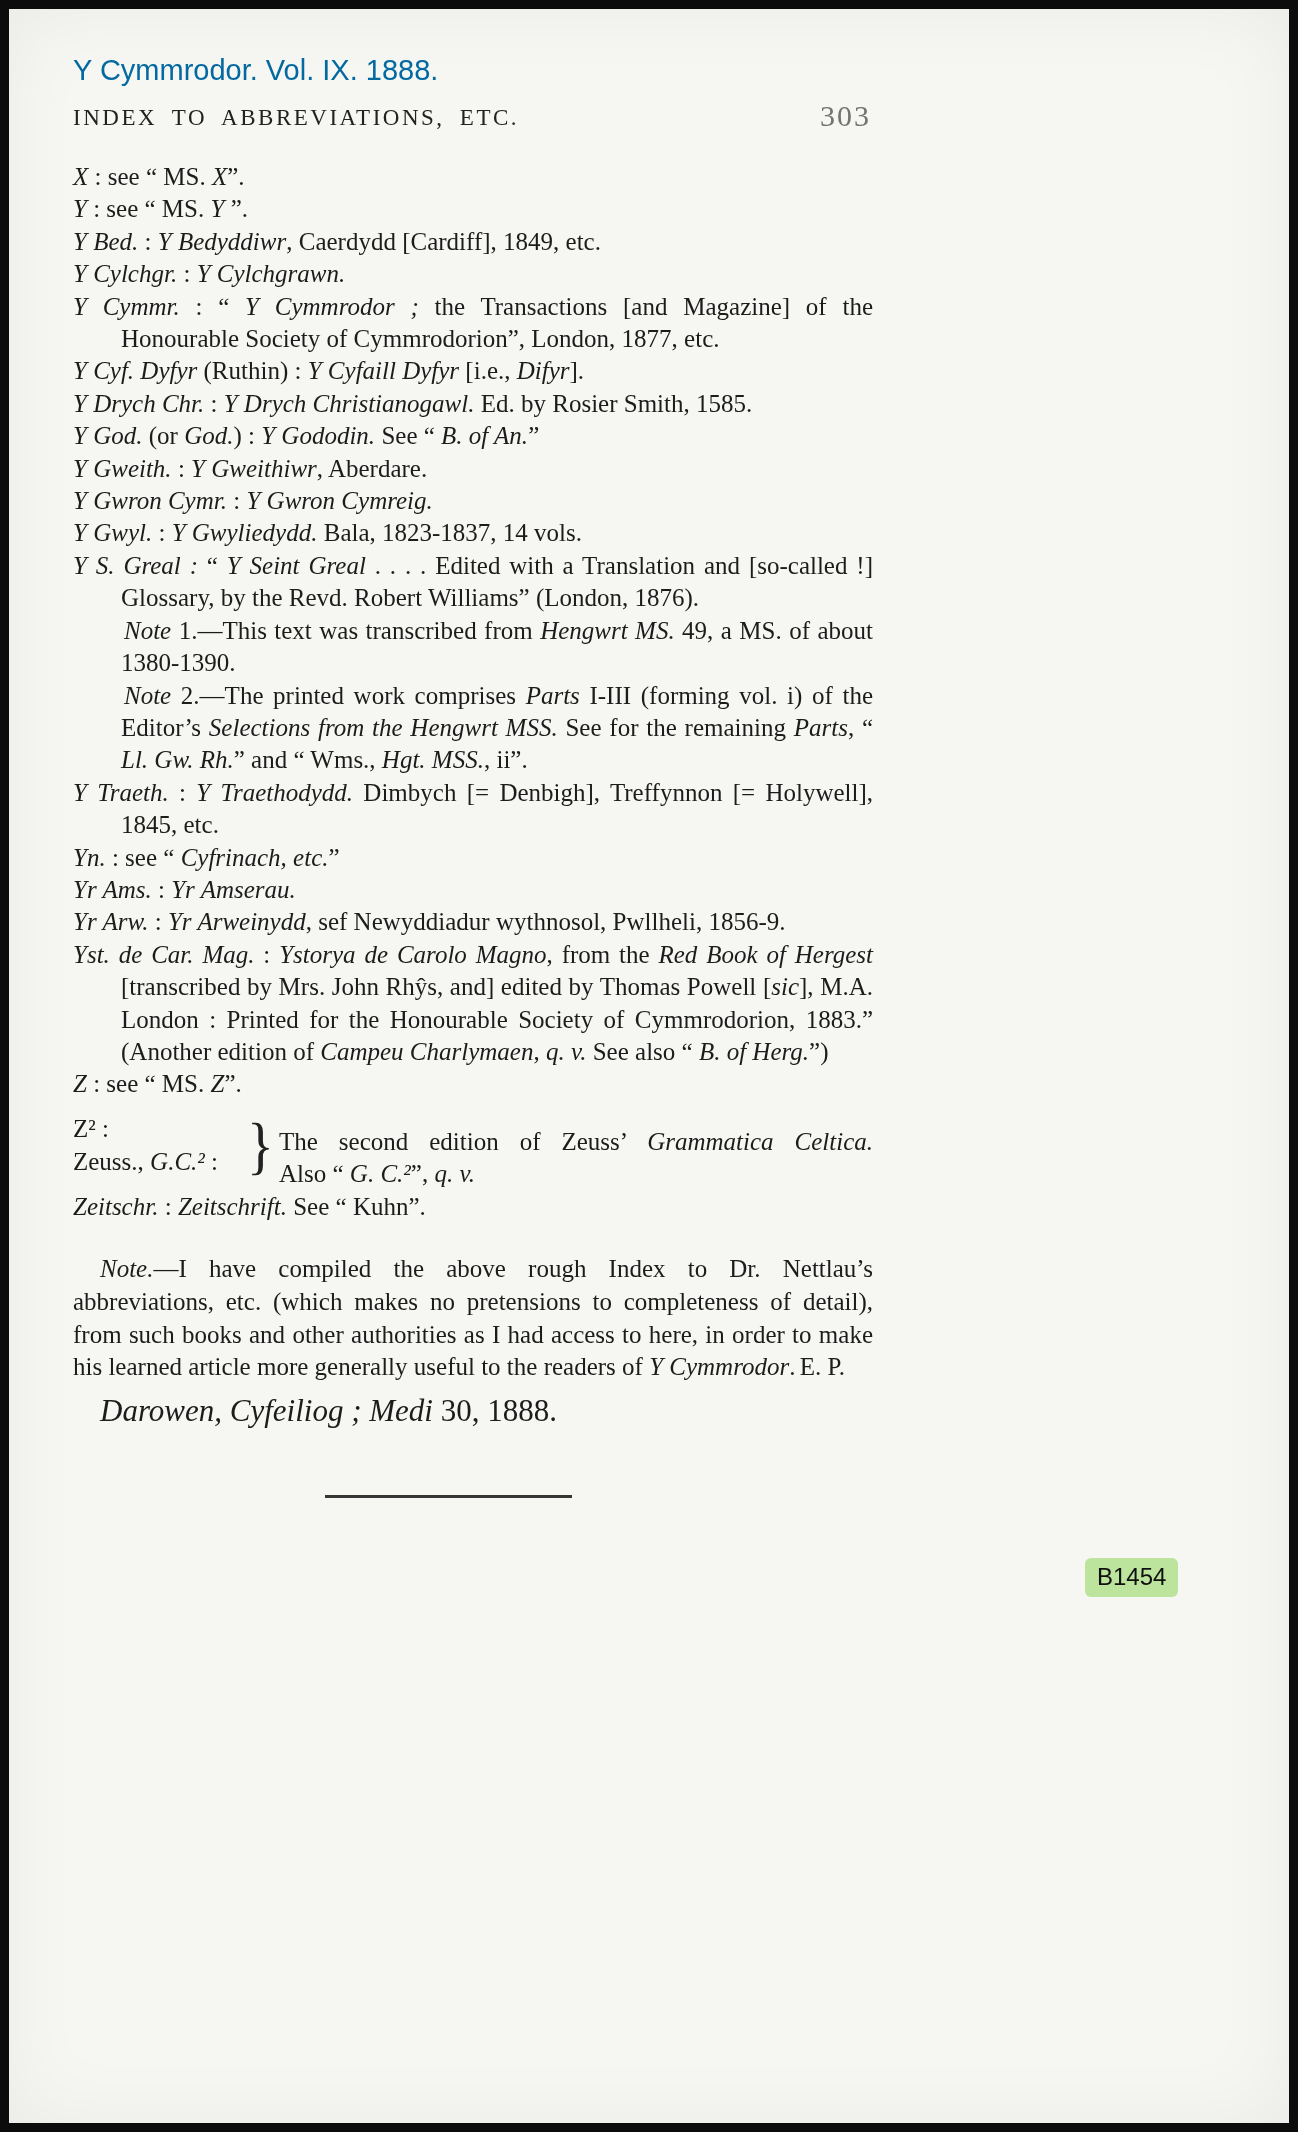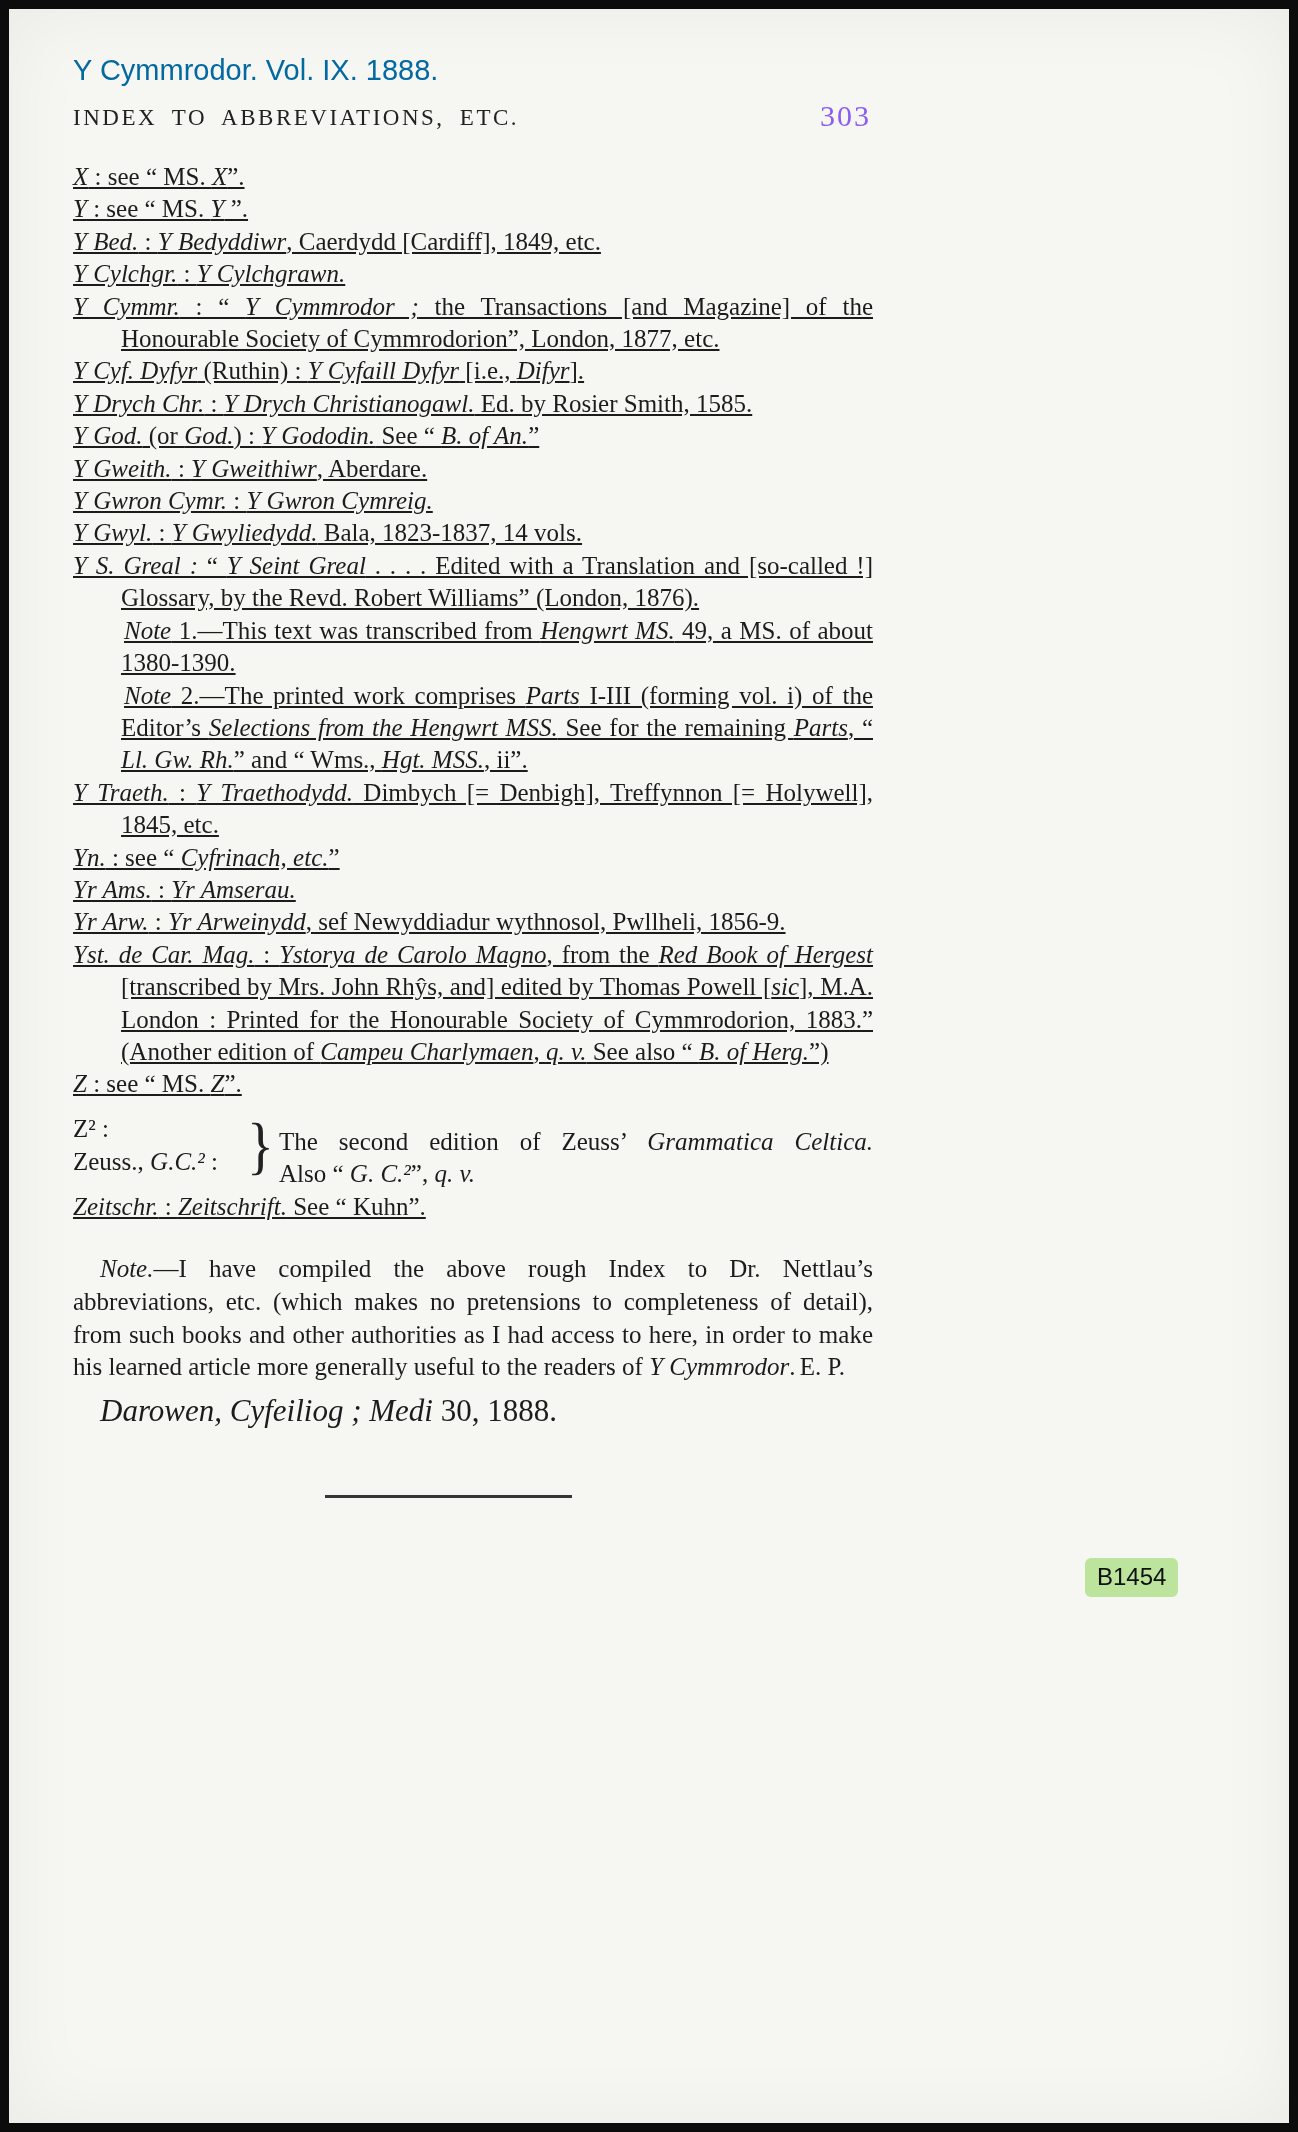--- a/index.html
+++ b/index.html
@@ -40,24 +40,24 @@
     letter-spacing: 2.5px;
     word-spacing: 7px;
     color: #222;
   }
   .page-number {
     position: absolute;
     right: 2px;
     top: -2px;
     font-size: 30px;
     letter-spacing: 2px;
-    color: #8b5cf6;
+    color: #737373;
   }
   .entry-list { margin-top: 24px; font-size: 25px; line-height: 32.4px; }
-  .entry-list p { margin: 0; text-decoration: underline; }
+  .entry-list p { margin: 0; }
   .entry {
     padding-left: 48px;
     text-indent: -48px;
     text-align: justify;
   }
   .note {
     margin-left: 48px !important;
     text-indent: 3px;
     text-align: justify;
   }

